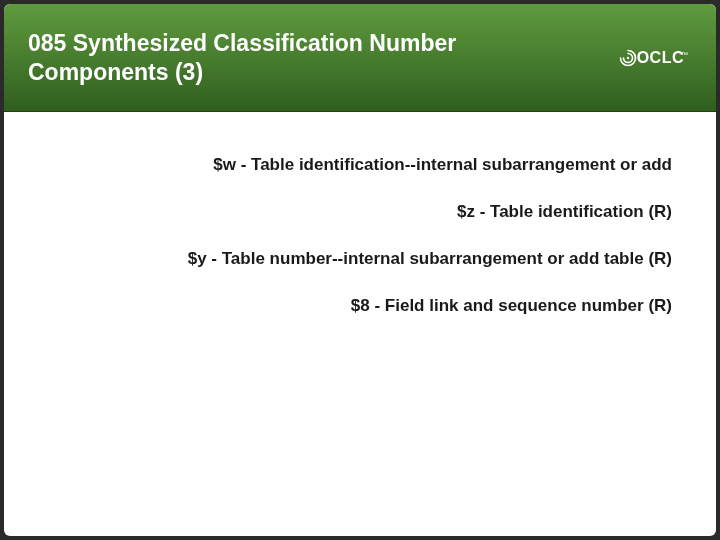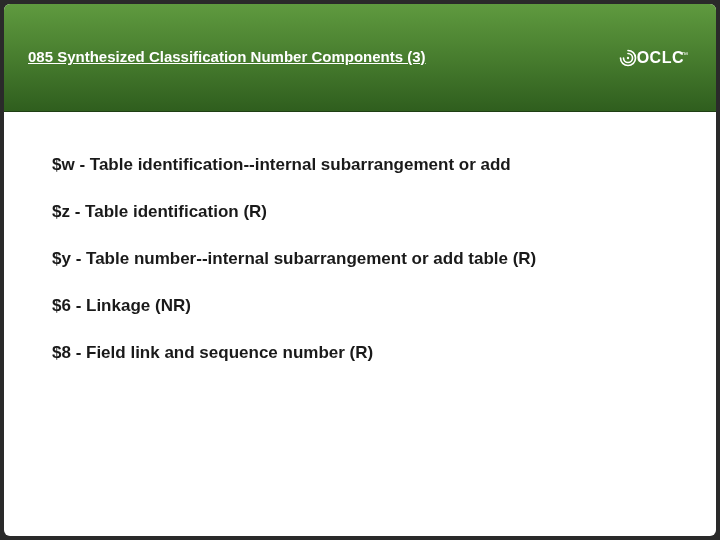--- a/index.html
+++ b/index.html
@@ -24,25 +24,24 @@
     height: 108px;
     background: linear-gradient(to bottom, #5f9a3f 0%, #4a8030 45%, #2f5e1e 100%);
     display: flex;
     align-items: center;
     justify-content: space-between;
     padding: 0 28px 0 24px;
     border-bottom: 1px solid #1f3f14;
   }
   .title {
     color: #ffffff;
-    font-size: 15px;
+    font-size: 23px;
     font-weight: bold;
     line-height: 1.25;
     max-width: 460px;
-    text-decoration: underline;
   }
   .logo {
     display: flex;
     align-items: flex-start;
     color: #ffffff;
   }
   .logo-text {
     font-size: 16px;
     font-weight: 600;
     letter-spacing: 0.5px;
@@ -51,21 +50,22 @@
     width: 18px;
     height: 18px;
   }
   .logo-tm {
     font-size: 7px;
     align-self: flex-start;
     margin-top: 2px;
     margin-left: -3px;
   }
   .content {
-    padding: 42px 68px 0 48px;
+    padding: 42px 44px 0 48px;
+    text-align: right;
   }
   .item {
     color: #1a1a1a;
     font-size: 17px;
     font-weight: bold;
     line-height: 1.35;
     margin-bottom: 24px;
   }
   .item.indent { padding-left: 0; }
   .item .wrap2 { display:block; padding-left: 14px; }
@@ -90,18 +90,17 @@
         <span class="logo-tm">™</span>
       </div>
     </div>
 
     <div class="content">
       <div class="item indent">
         <span>$w - Table identification--internal subarrangement or add</span>
       </div>
       <div class="item">$z - Table identification (R)</div>
       <div class="item">$y - Table number--internal subarrangement or add table  (R)</div>
-      <div class="item">$6 - Linkage (NR)</div>
       <div class="item">$8 - Field link and sequence number (R)</div>
     </div>
 
   </div>
 </div>
 
 </body></html>

